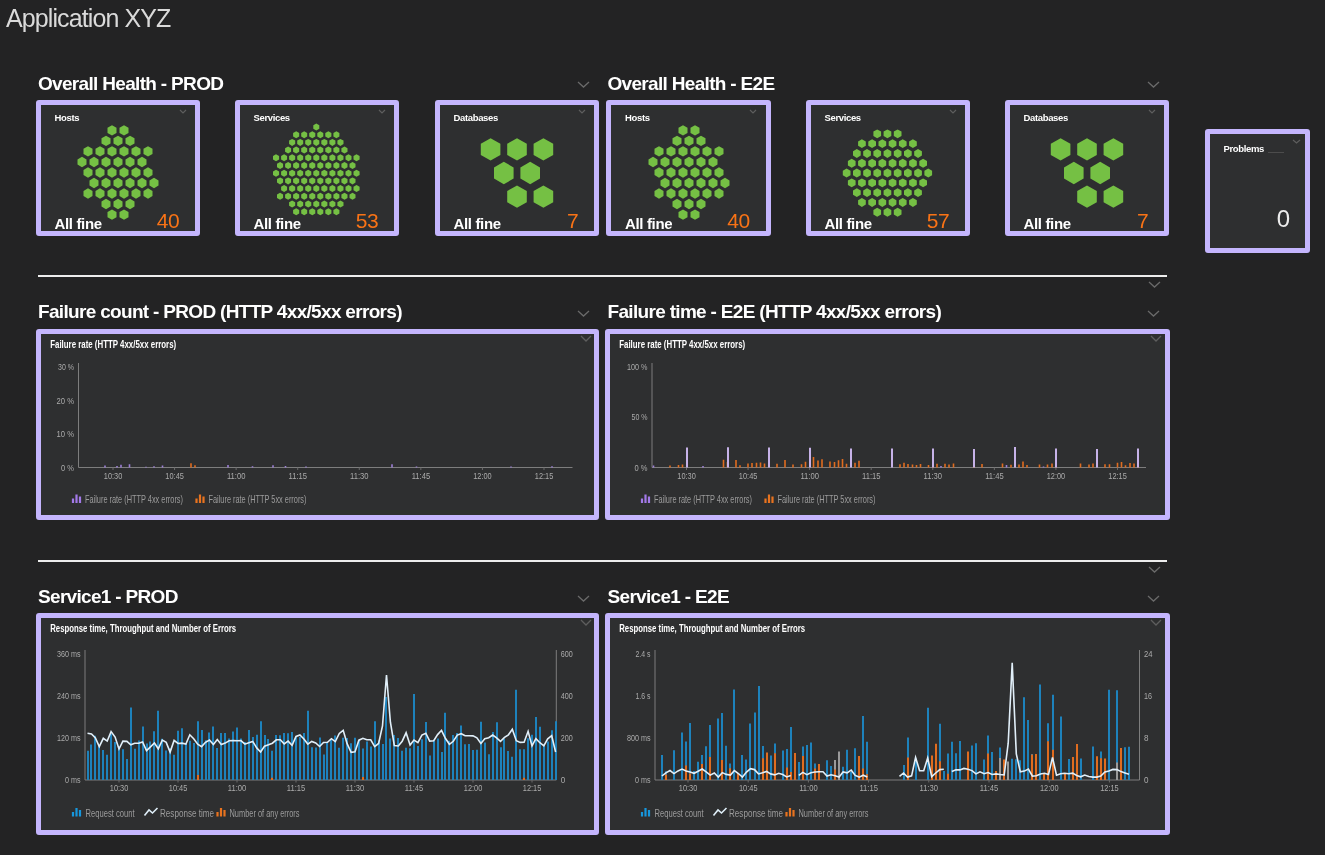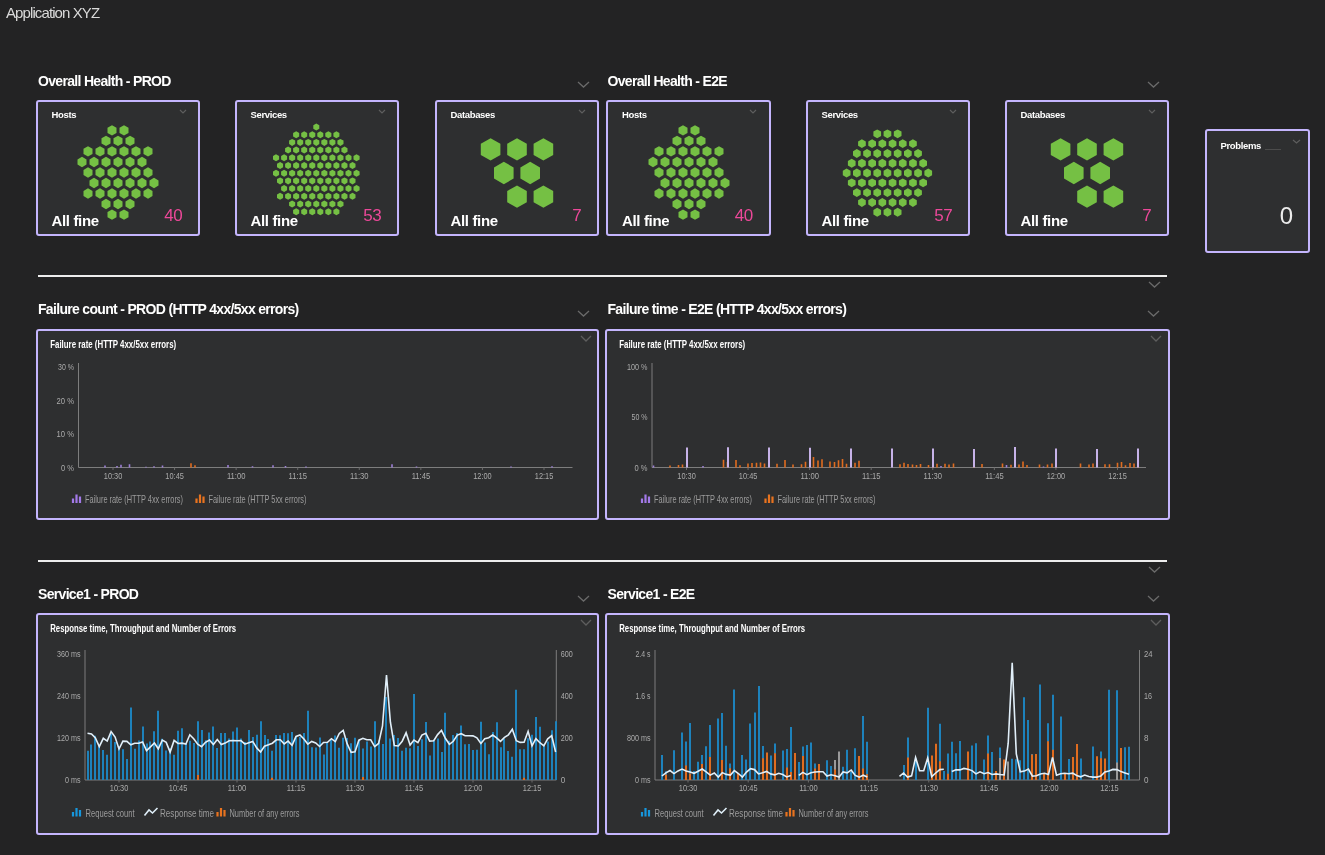--- a/index.html
+++ b/index.html
@@ -1,22 +1,22 @@
 <!DOCTYPE html>
 <html><head><meta charset="utf-8"><style>
 *{margin:0;padding:0;box-sizing:border-box}
 body{width:1325px;height:855px;background:#232324;font-family:"Liberation Sans",sans-serif;
 position:relative;overflow:hidden}
-.tile{position:absolute;background:#2e2f30;border:2px solid #c4b5fd;border-radius:3px}
+.tile{position:absolute;background:#2e2f30;border:5px solid #c4b5fd;border-radius:3px}
 .tlabel{position:absolute;left:14px;top:8px;font-size:9.5px;font-weight:bold;color:#fff;letter-spacing:-0.35px}
 .allfine{position:absolute;left:14px;top:210px;font-size:15px;font-weight:bold;color:#fff;letter-spacing:-0.35px}
-.num{position:absolute;right:16px;top:204px;font-size:17px;color:#ec4899;letter-spacing:-0.6px}
-.shead{position:absolute;font-size:14px;font-weight:bold;color:#fff;white-space:nowrap;letter-spacing:-0.68px}
+.num{position:absolute;right:16px;top:204px;font-size:21px;color:#f97316;letter-spacing:-0.6px}
+.shead{position:absolute;font-size:19px;font-weight:bold;color:#fff;white-space:nowrap;letter-spacing:-0.68px}
 </style></head><body>
-<div style="position:absolute;left:6px;top:4px;font-size:15px;color:#dadada;letter-spacing:-0.9px">Application XYZ</div>
+<div style="position:absolute;left:6px;top:4px;font-size:25px;color:#dadada;letter-spacing:-0.9px">Application XYZ</div>
 <div class="shead" style="left:38px;top:73px">Overall Health - PROD</div>
 <div class="shead" style="left:607.5px;top:73px">Overall Health - E2E</div>
 <svg style="position:absolute;left:576.5px;top:80.5px" width="13" height="7" viewBox="0 0 13 7">
     <polyline points="1,1 6.5,6 12,1" fill="none" stroke="#6a6a6a" stroke-width="1.3"></polyline>
   </svg>
 <svg style="position:absolute;left:1146.5px;top:80.5px" width="13" height="7" viewBox="0 0 13 7">
     <polyline points="1,1 6.5,6 12,1" fill="none" stroke="#6a6a6a" stroke-width="1.3"></polyline>
   </svg>
 <div class="tile" style="left:35.5px;top:100px;width:164.5px;height:136px">
     <div class="tlabel" style="top:7px">Hosts</div>

